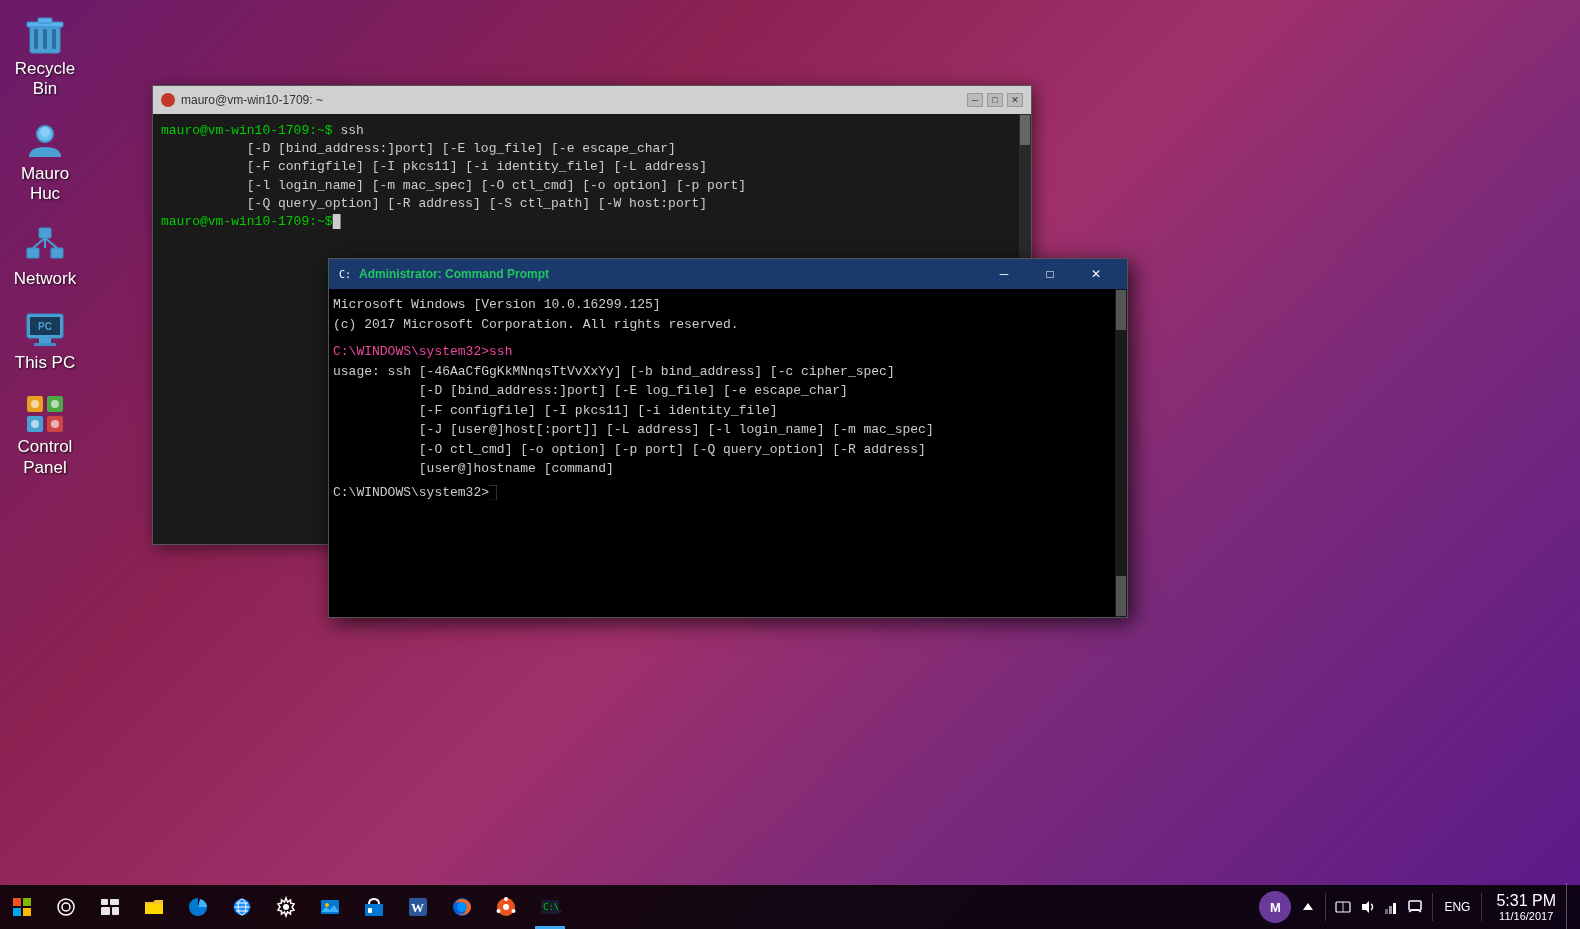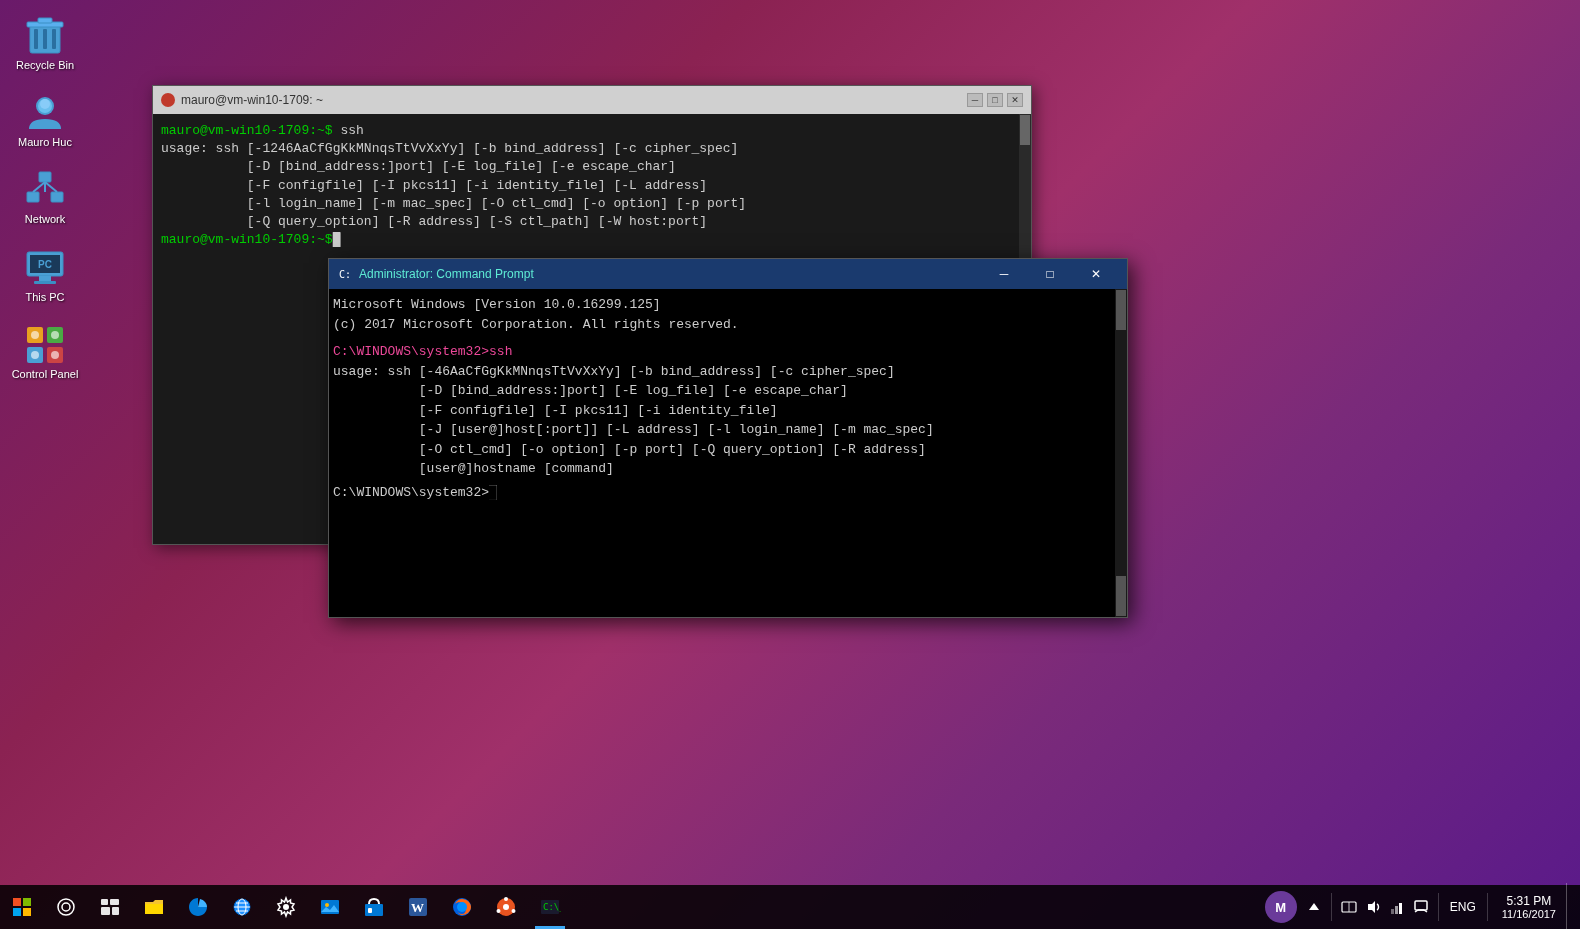--- a/index.html
+++ b/index.html
@@ -37,21 +37,21 @@
       width: 40px;
       height: 40px;
       margin-bottom: 4px;
       display: flex;
       align-items: center;
       justify-content: center;
     }
 
     .desktop-icon .icon-label {
       color: white;
-      font-size: 11px;
+      font-size: 17px;
       text-align: center;
       text-shadow: 1px 1px 2px rgba(0,0,0,0.8);
       line-height: 1.2;
     }
 
     
     .terminal-linux {
       position: absolute;
       top: 85px;
       left: 152px;
@@ -153,22 +153,23 @@
     .cmd-title-icon {
       width: 16px;
       height: 16px;
       display: flex;
       align-items: center;
       justify-content: center;
     }
 
     .cmd-title-text {
       font-size: 12px;
-      color: #5eead4;
+      color: #22c55e;
       font-family: 'Segoe UI', sans-serif;
+      font-weight: bold;
     }
 
     .cmd-win-controls {
       display: flex;
       gap: 0;
     }
 
     .cmd-ctrl-btn {
       width: 46px;
       height: 30px;
@@ -287,21 +288,21 @@
       display: flex;
       flex-direction: column;
       align-items: center;
       justify-content: center;
       padding: 0 8px;
       cursor: pointer;
       height: 44px;
     }
 
     .tray-time {
-      font-size: 12px;
+      font-size: 16px;
       color: white;
     }
 
     .tray-date {
       font-size: 11px;
       color: white;
     }
 
     .tray-avatar {
       width: 32px;
@@ -415,21 +416,20 @@
       <div class="win-ctrl-btn">─</div>
       <div class="win-ctrl-btn">□</div>
       <div class="win-ctrl-btn">✕</div>
     </div>
   </div>
   <div class="terminal-body" style="background:#1a1a1a;">
     <div>
       <span class="prompt" style="color:#00cc00;">mauro@vm-win10-1709:~$</span><span> ssh</span>
     </div>
     <div>
-      <div>usage: ssh [-1246AaCfGgKkMNnqsTtVvXxYy] [-b bind_address] [-c cipher_spec]</div>
       <div>&nbsp;&nbsp;&nbsp;&nbsp;&nbsp;&nbsp;&nbsp;&nbsp;&nbsp;&nbsp; [-D [bind_address:]port] [-E log_file] [-e escape_char]</div>
       <div>&nbsp;&nbsp;&nbsp;&nbsp;&nbsp;&nbsp;&nbsp;&nbsp;&nbsp;&nbsp; [-F configfile] [-I pkcs11] [-i identity_file] [-L address]</div>
       <div>&nbsp;&nbsp;&nbsp;&nbsp;&nbsp;&nbsp;&nbsp;&nbsp;&nbsp;&nbsp; [-l login_name] [-m mac_spec] [-O ctl_cmd] [-o option] [-p port]</div>
       <div>&nbsp;&nbsp;&nbsp;&nbsp;&nbsp;&nbsp;&nbsp;&nbsp;&nbsp;&nbsp; [-Q query_option] [-R address] [-S ctl_path] [-W host:port]</div>
     </div>
     <div>
       <span class="prompt" style="color:#00cc00;">mauro@vm-win10-1709:~$</span><span style="background:#ccc;color:#ccc;">█</span>
     </div>
   </div>
 

